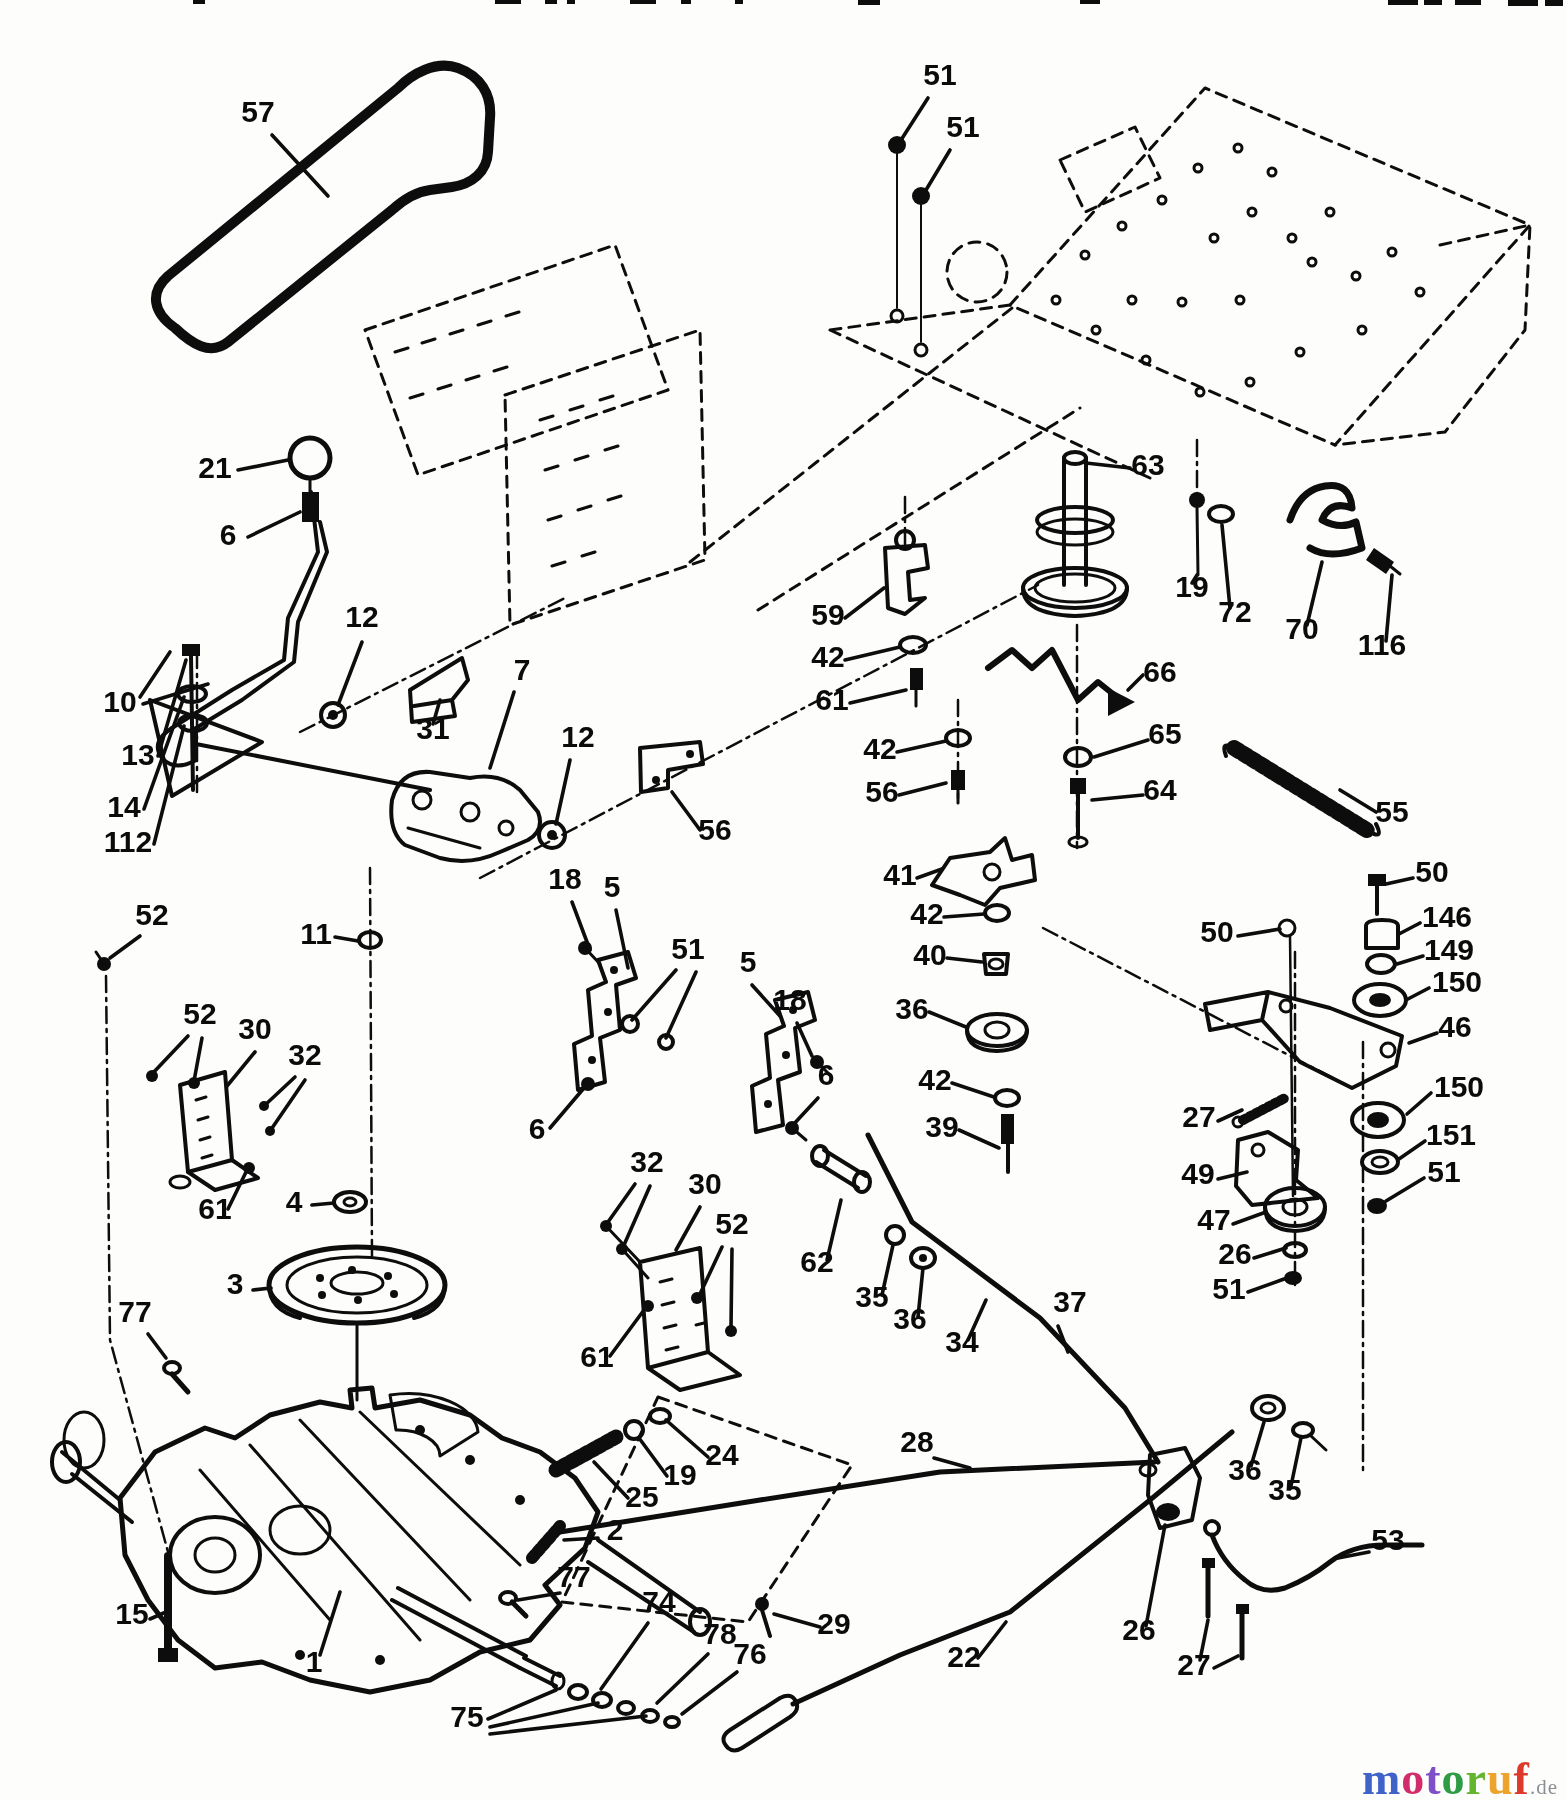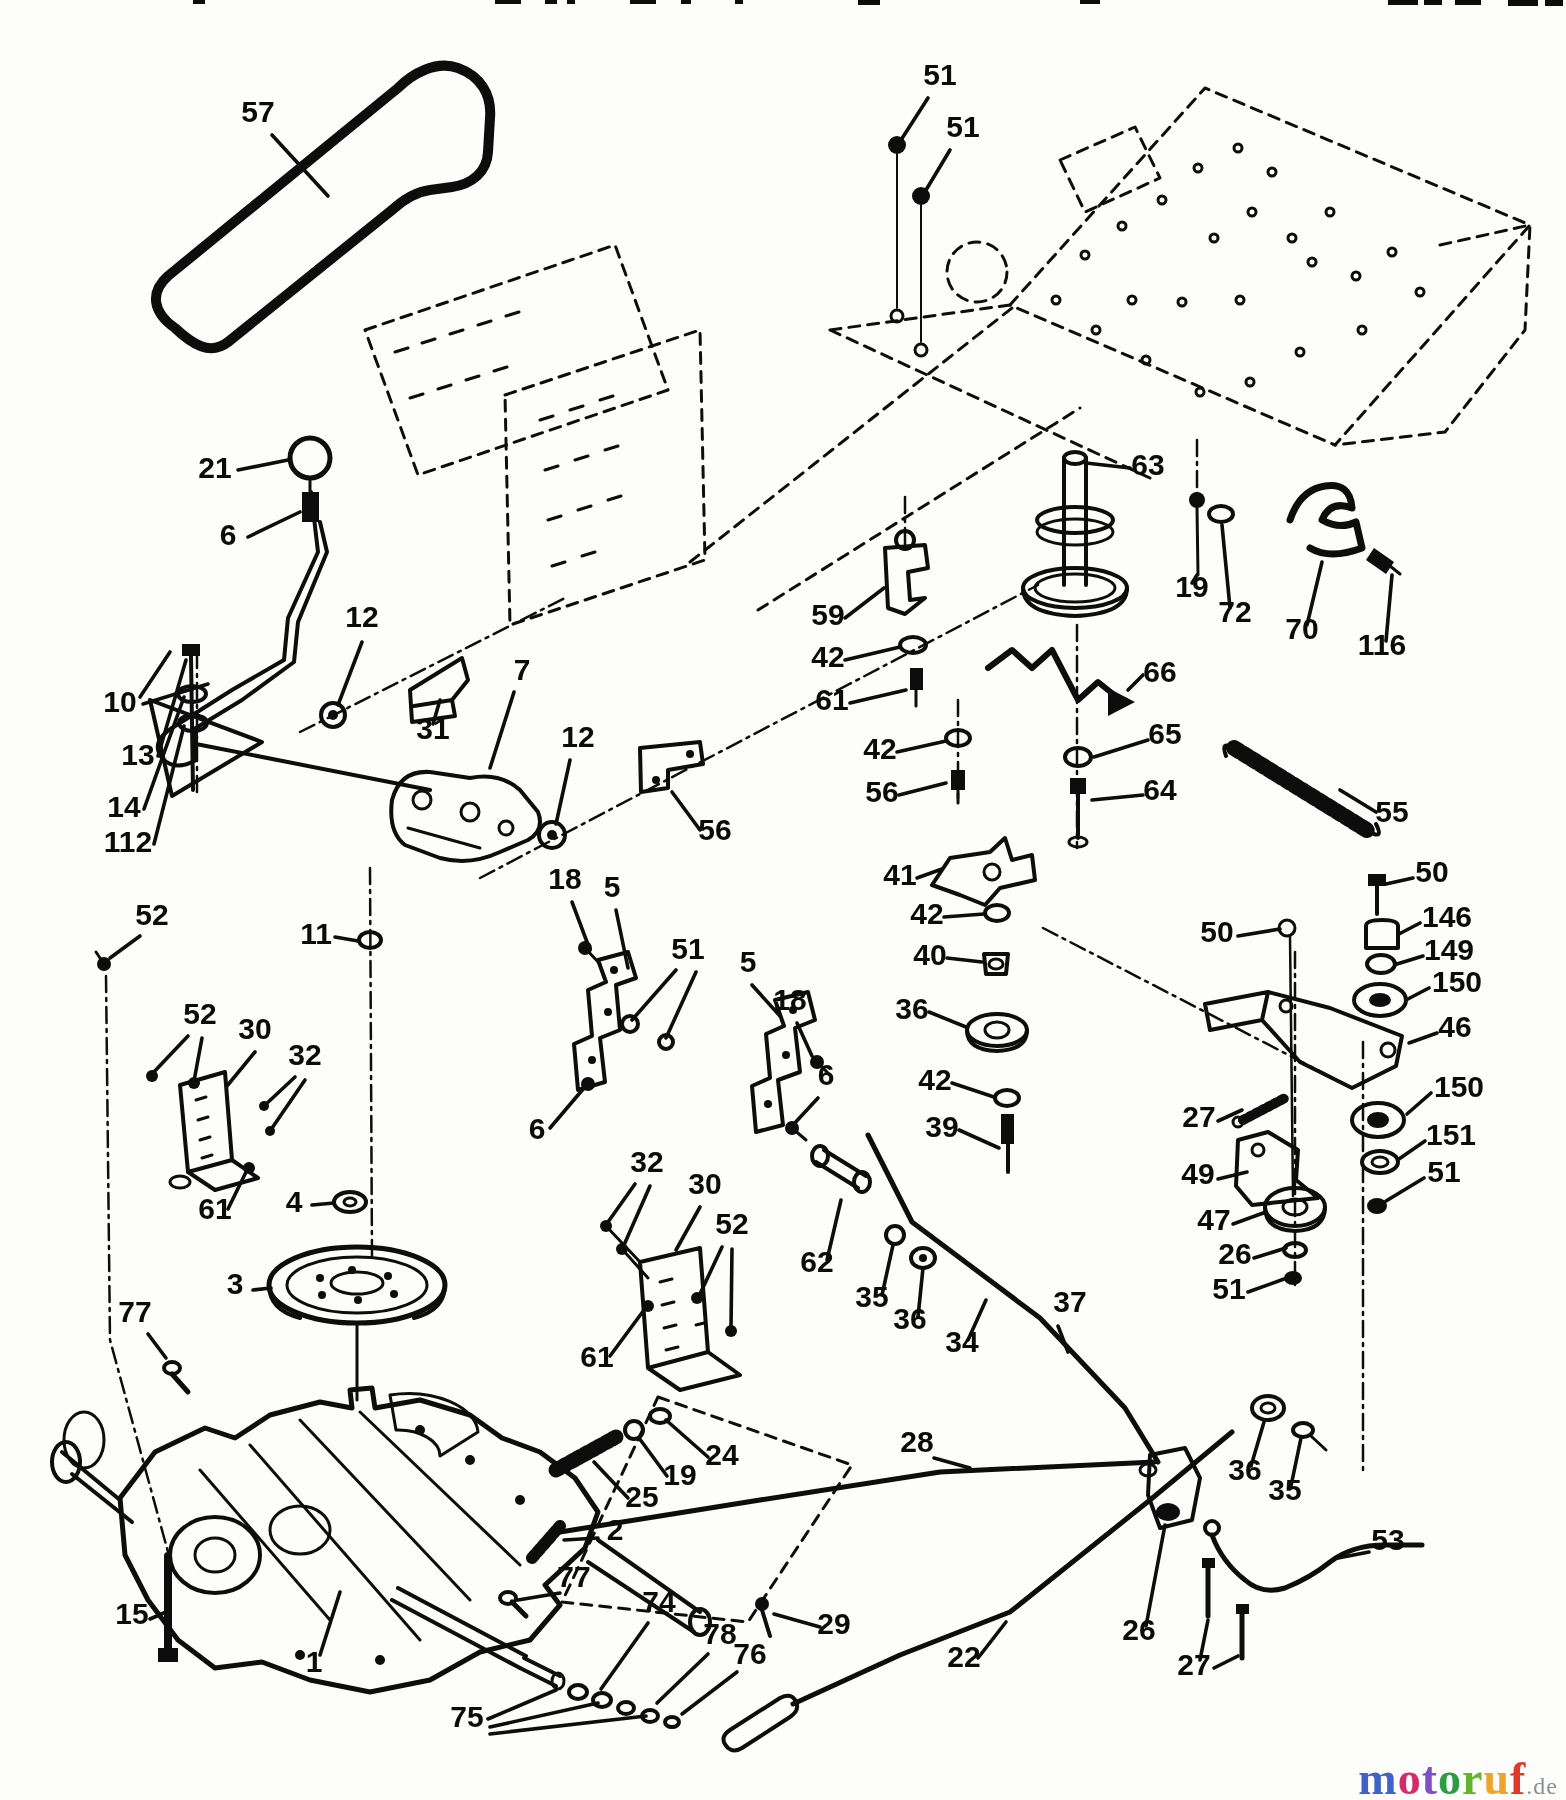--- a/index.html
+++ b/index.html
@@ -7,21 +7,21 @@
          font-family:"Liberation Sans",sans-serif;}
   svg{position:absolute;left:0;top:0;}
   .ink{stroke:#0d0d0d;fill:none;stroke-linecap:round;stroke-linejoin:round;}
   .fill{fill:#0d0d0d;stroke:none;}
   .dash{stroke-dasharray:11 8;}
   .ddot{stroke-dasharray:16 6 3 6;}
   .leader{stroke:#0d0d0d;stroke-width:3.6;stroke-linecap:round;}
   .callout{font-family:"Liberation Sans",sans-serif;font-weight:700;font-size:30px;fill:#0b0b0b;text-anchor:middle;}
   #watermark{position:absolute;left:1248px;top:1752px;width:310px;text-align:right;
              font-family:"Liberation Serif",serif;font-weight:700;font-size:46px;letter-spacing:1px;}
-  #watermark .suffix{font-size:24px;font-weight:400;}
+  #watermark .suffix{font-size:21px;font-weight:400;}
 </style>
 </head>
 <body>
 
 <div id="stage">
 <svg width="1566" height="1800" viewBox="0 0 1566 1800">
 
   <g>
     <path class="fill" d="M193,0h12v4h-12zM495,0h26v4h-26zM545,0h12v4h-12zM567,0h8v4h-8zM630,0h26v4h-26zM681,0h10v4h-10zM735,0h8v4h-8zM858,0h22v5h-22zM1080,0h20v4h-20zM1388,0h30v5h-30zM1424,0h18v5h-18zM1455,0h26v5h-26zM1508,0h30v6h-30zM1545,0h18v6h-18z"></path>
   </g>

